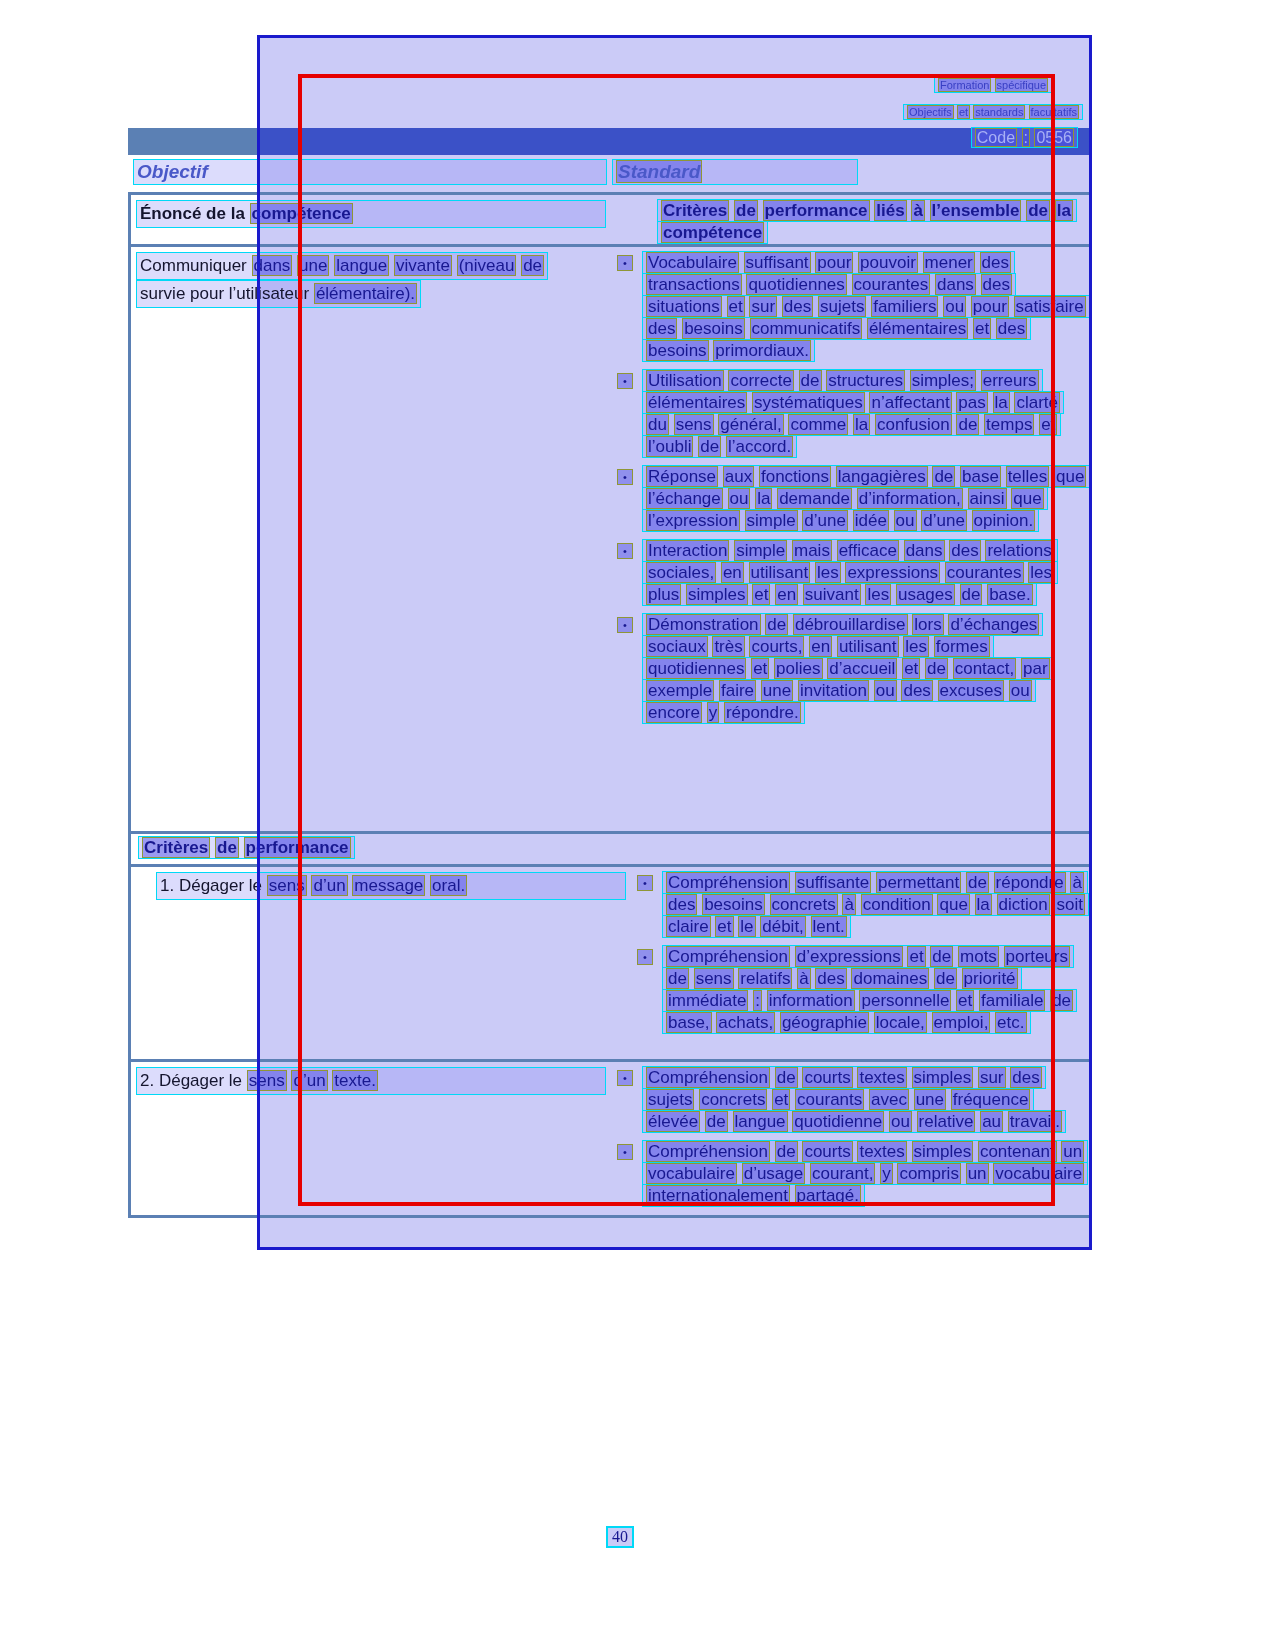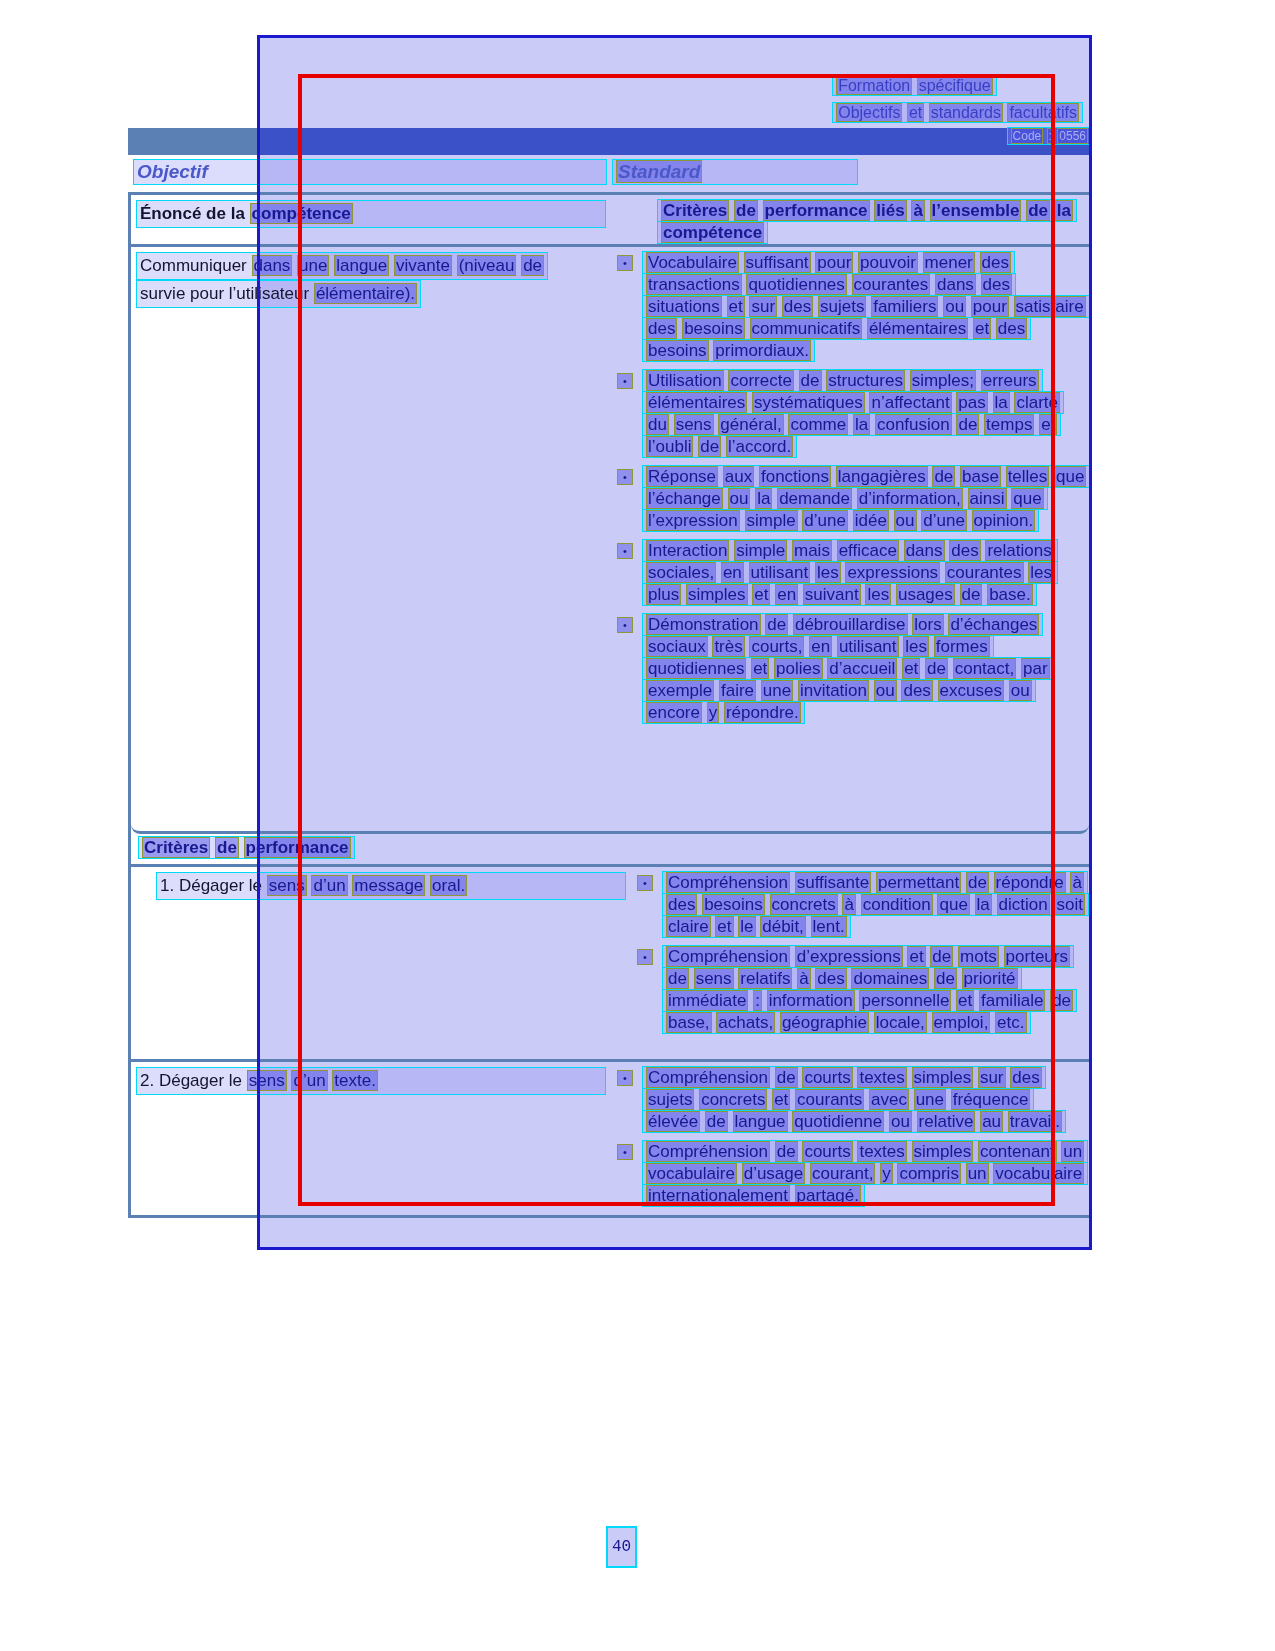--- a/index.html
+++ b/index.html
@@ -35,30 +35,30 @@
     padding:1px 3px;vertical-align:top;box-sizing:border-box;
   }
   .w{
     background:var(--c-word_fill,rgba(62,62,225,.42));
     border:1px solid var(--c-word_border,#8f9636);
     padding:0 1px;color:var(--c-text_navy,#181890);
   }
   .plain{color:var(--c-text_plain,#15152e);}
 
   
-  .hdr{position:absolute;top:72px;right:192px;text-align:left;font-size:16px;z-index:2;}
+  .hdr{position:absolute;top:72px;right:192px;text-align:center;font-size:11px;z-index:2;}
   .hline{line-height:27px;color:var(--c-header_blue,#383fc4);}
   .hline .w{color:var(--c-header_blue,#383fc4);}
 
   
   .banner{position:absolute;left:128px;top:128px;width:964px;height:27px;
     background:var(--c-banner_left,#5b80b4);z-index:2;}
   .banner-right{position:absolute;left:129px;top:0;right:0;bottom:0;
     background:var(--c-banner_right,#3b51c7);}
-  .codeline{position:absolute;right:0;top:1px;font-size:12px;}
+  .codeline{position:absolute;right:14px;top:1px;font-size:16px;}
   .codeline .w{color:var(--c-code_text,#a8b0f5);}
 
   
   .colhead{position:absolute;z-index:2;font-size:19px;}
   .objectif{left:133px;top:159px;}
   .standard{left:612px;top:159px;}
   .w474{width:474px;}
   .w246{width:246px;}
   .ital{font-style:italic;font-weight:bold;color:var(--c-col_title_blue,#4a58c8);}
   .standard .w{color:var(--c-col_title_blue,#4a58c8);font-style:italic;font-weight:bold;}
@@ -67,40 +67,40 @@
   .ctable{
     position:absolute;left:128px;top:192px;width:964px;height:1026px;
     border:3px solid var(--c-table_border,#5b80b4);box-sizing:border-box;
     display:flex;flex-direction:column;font-size:17px;z-index:2;
   }
   .trow{display:flex;box-sizing:border-box;}
   .cell{box-sizing:border-box;line-height:24px;}
   .cell.left{width:479px;padding:5px 6px 0 5px;}
   .cell.right{flex:1;padding:5px 2px 0 7px;line-height:22px;}
   .r1{height:52px;border-bottom:3px solid var(--c-table_border,#5b80b4);}
-  .r2{height:600px;border-bottom:3px solid var(--c-table_border,#5b80b4);border-radius:9px;}
+  .r2{height:600px;border-bottom:3px solid var(--c-table_border,#5b80b4);}
   .r3{height:34px;border-bottom:3px solid var(--c-table_border,#5b80b4);}
   .r3 .cell{padding-top:3px;}
   .r4{height:199px;border-bottom:3px solid var(--c-table_border,#5b80b4);padding-left:20px;}
   .r5{flex:1;}
   .bold, .bold .plain, .bold .w{font-weight:bold;gap:40px;}
   .w470{width:470px;}
 
   .bitem{position:relative;padding-left:25px;margin-bottom:8px;}
   .bullet{
     position:absolute;left:0;top:3px;font-size:11px;line-height:14px;
     display:inline-block;width:12px;text-align:center;
   }
 
   
   .pagenum{position:absolute;left:606px;top:1526px;font-size:16px;z-index:2;}
   .numbox{
     display:inline-block;border:2px solid var(--c-line_border,#00d9f7);
     background:var(--c-region_fill,#cbcbf7);color:var(--c-text_navy,#181890);
-    padding:10px 4px;font-family:Liberation Mono, monospace;
+    padding:0 4px;font-family:Liberation Serif, serif;
   }
 </style>
 </head>
 <body>
 
 <div class="page">
 
   <div class="ocr-region-fill"></div>
 
   <div class="doc">

